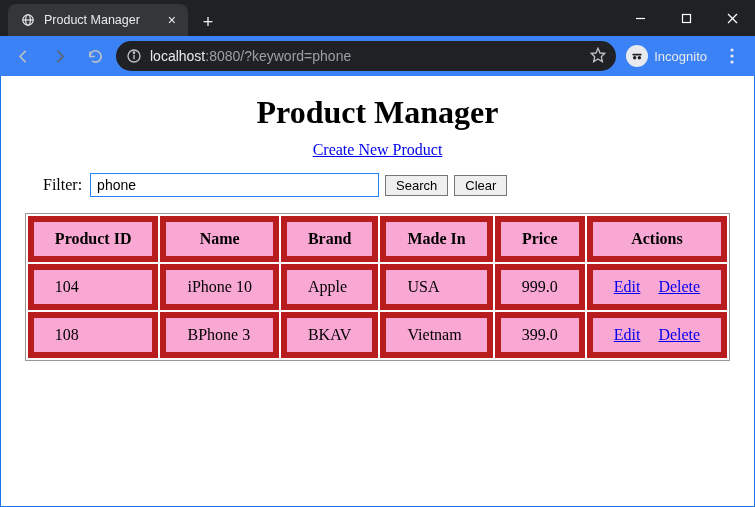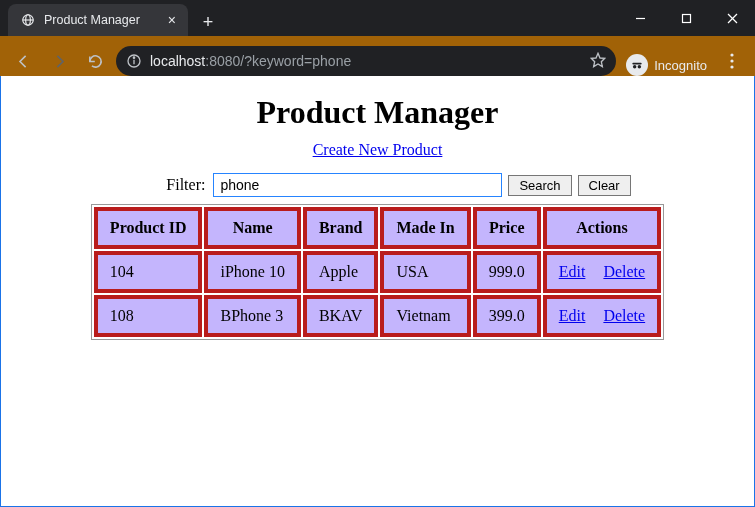--- a/index.html
+++ b/index.html
@@ -65,23 +65,23 @@
   }
   .wincontrols .wc {
     width: 46px; height: 30px;
     display: flex; align-items: center; justify-content: center;
     color: #fff;
     cursor: pointer;
   }
   .wincontrols .wc svg { width: 11px; height: 11px; }
   .toolbar {
     display: flex;
-    align-items: flex-end;
+    align-items: center;
     gap: 6px;
-    background: #a16207;
+    background: #3b82f6;
     height: 40px;
     padding: 0 8px;
   }
   .toolbar .navbtn {
     width: 30px; height: 30px;
     display: flex; align-items: center; justify-content: center;
     color: #bdc1c6;
     cursor: pointer;
     border-radius: 50%;
   }
@@ -142,25 +142,25 @@
     font-size: 32px;
     font-weight: bold;
     margin: 18px 0 10px;
   }
   .page a.link {
     color: #0000ee;
     text-decoration: underline;
     font-size: 16px;
   }
   .filterrow {
-    margin: 14px auto 7px;
+    margin: 14px auto 16px;
     font-size: 16px;
     display: flex;
     align-items: center;
-    justify-content: center;
+    justify-content: flex-start;
     gap: 6px;
     padding-left: 42px;
   }
   .filterrow label { margin-right: 2px; }
   .filterrow input[type=text] {
     width: 289px;
     height: 24px;
     font-size: 14px;
     padding: 2px 6px;
     border: 1px solid #2684ff;
@@ -176,24 +176,24 @@
     cursor: pointer;
   }
   table.products {
     border-collapse: separate;
     border-spacing: 2px;
     border: 1px solid #999;
     margin: 0 auto 20px;
     font-size: 16px;
   }
   table.products th, table.products td {
-    border: 4px solid #b91c1c;
-    padding: 8px 12px;
+    border: 6px solid #b91c1c;
+    padding: 8px 21px;
     text-align: left;
-    background: #c4b5fd;
+    background: #f9a8d4;
   }
   table.products th { font-weight: bold; text-align: center; }
   table.products td.actions a {
     color: #0000ee;
     text-decoration: underline;
     margin-right: 18px;
   }
   table.products td.actions a:last-child { margin-right: 0; }
 </style>
 </head>

